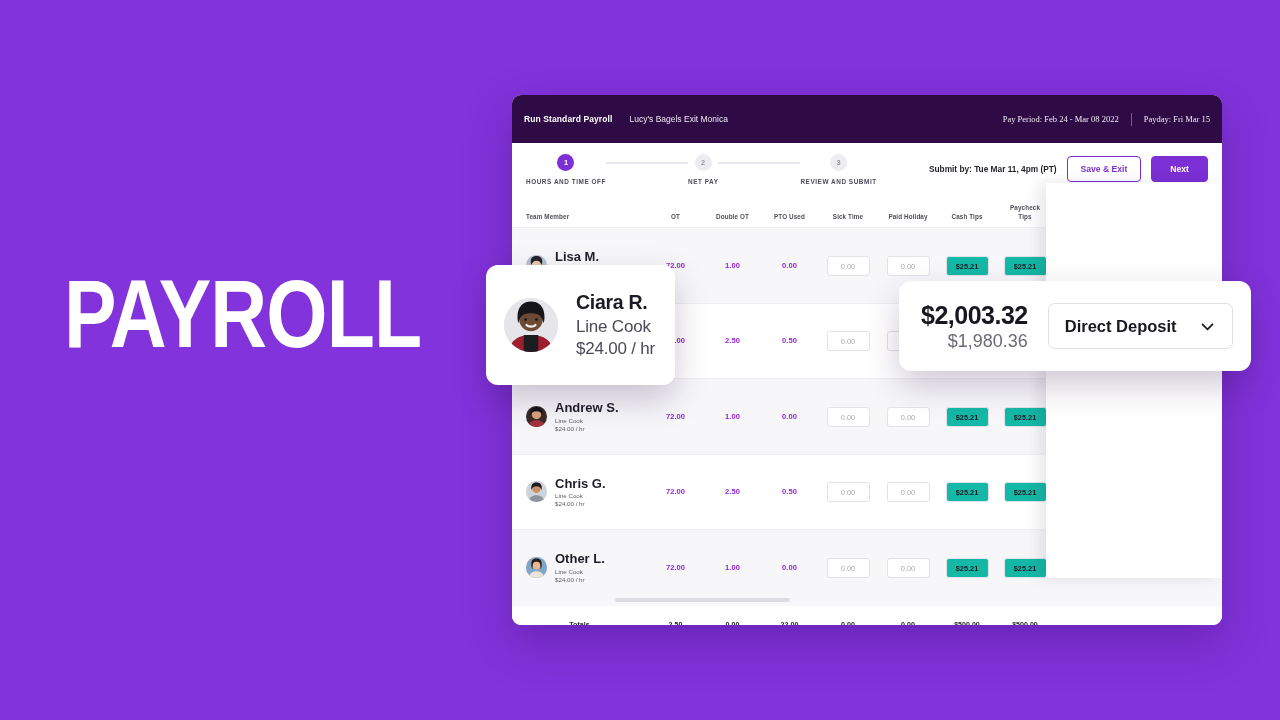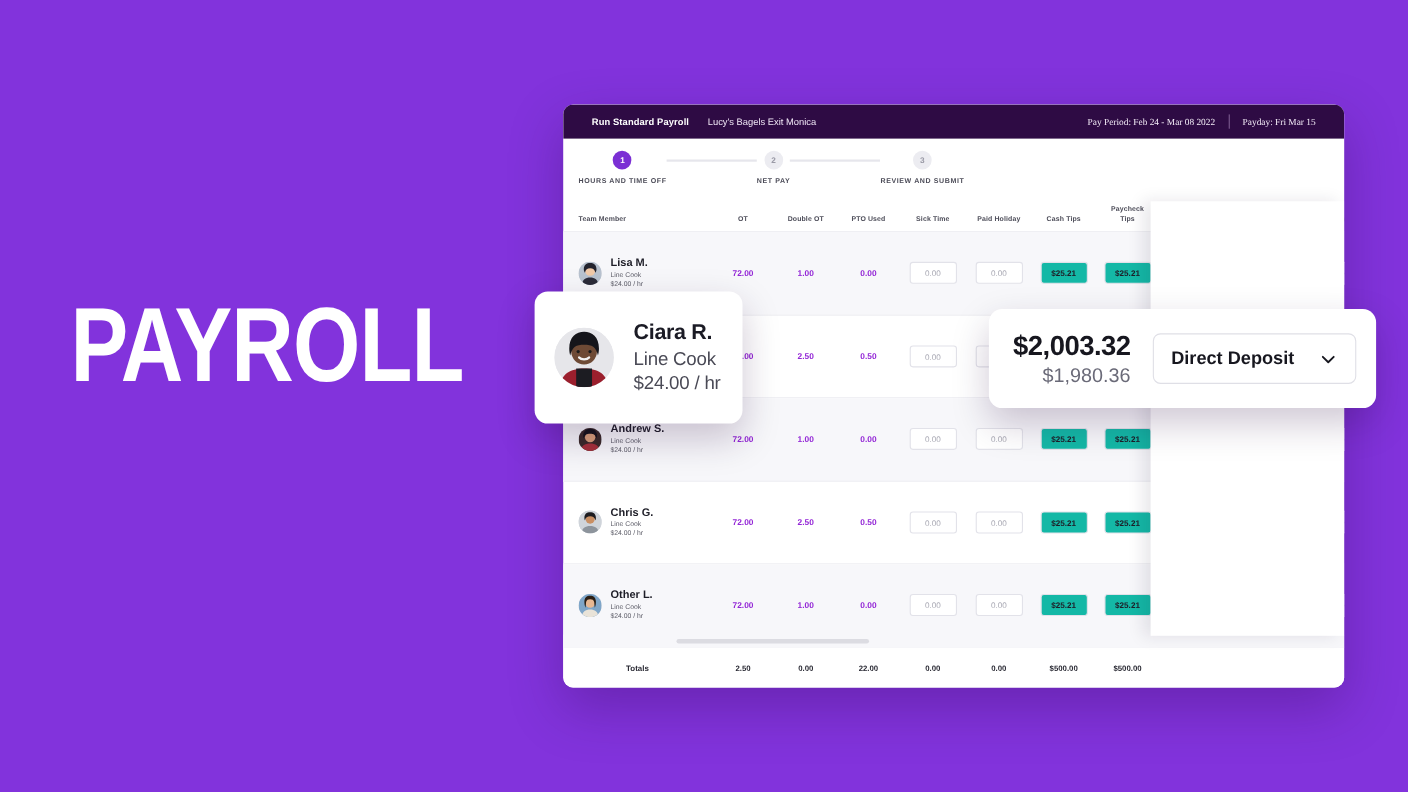--- a/index.html
+++ b/index.html
@@ -39,25 +39,25 @@
     left: 512px; top: 95px;
     width: 710px; height: 530px;
     background: #ffffff;
     border-radius: 9px;
     overflow: hidden;
     box-shadow: 0 18px 48px rgba(40,0,70,0.28);
   }
 
   
   .topbar {
-    height: 31px;
+    height: 48px;
     background: #2E0B44;
     display: flex;
     align-items: center;
-    padding: 0 26px;
+    padding: 0 12px;
     color: #ffffff;
     font-size: 8.5px;
   }
   .topbar-left { display: flex; align-items: center; gap: 17px; }
   .tb-title { font-weight: 700; letter-spacing: .1px; }
   .tb-company { font-weight: 400; color: #efe6f5; }
   .topbar-right { margin-left: auto; display: flex; align-items: center; gap: 12px; font-family: Liberation Serif, serif; }
   .tb-divider { width: 1px; height: 13px; background: #7b5a90; }
   .tb-meta { font-weight: 400; color: #f3ecf7; }
 
@@ -127,21 +127,21 @@
   .t-row.shade { background: #F7F7FA; }
 
   .member { display: flex; align-items: center; gap: 8px; }
   .avatar {
     width: 21px; height: 21px; border-radius: 50%;
     flex: 0 0 21px; overflow: hidden; position: relative;
     background: #cfd3da;
   }
   .avatar .face { position: absolute; inset: 0; }
   .m-text { line-height: 1.32; }
-  .m-name { font-size: 10px; font-weight: 700; color: #1E1E28; }
+  .m-name { font-size: 13px; font-weight: 700; color: #1E1E28; }
   .m-role { font-size: 6.2px; color: #5D5D68; }
   .m-rate { font-size: 6.2px; color: #5D5D68; }
 
   .num-purple { font-size: 7.6px; font-weight: 700; color: #9326D6; }
   .inp {
     display: inline-block;
     width: 43px; height: 20px; line-height: 19px;
     border: 1px solid #E2E2E9; border-radius: 3px;
     background: #ffffff; color: #A9A9B4;
     font-size: 7.4px; text-align: center;
@@ -263,20 +263,25 @@
       <div class="step-line"></div>
       <div class="step">
         <div class="step-bubble">2</div>
         <div class="step-label">NET PAY</div>
       </div>
       <div class="step-line s2"></div>
       <div class="step">
         <div class="step-bubble">3</div>
         <div class="step-label">REVIEW AND SUBMIT</div>
       </div>
+    </div>
+    <div class="submit-area">
+      <span class="submit-by">Submit by: Tue Mar 11, 4pm (PT)</span>
+      <button class="btn btn-ghost">Save &amp; Exit</button>
+      <button class="btn btn-primary">Next</button>
     </div>
   </div>
 
   <div class="table-wrap">
 
     <div class="t-head">
       <div class="cell c-member">Team Member</div>
       <div class="cell c-num">OT</div>
       <div class="cell c-num">Double OT</div>
       <div class="cell c-num">PTO Used</div>

